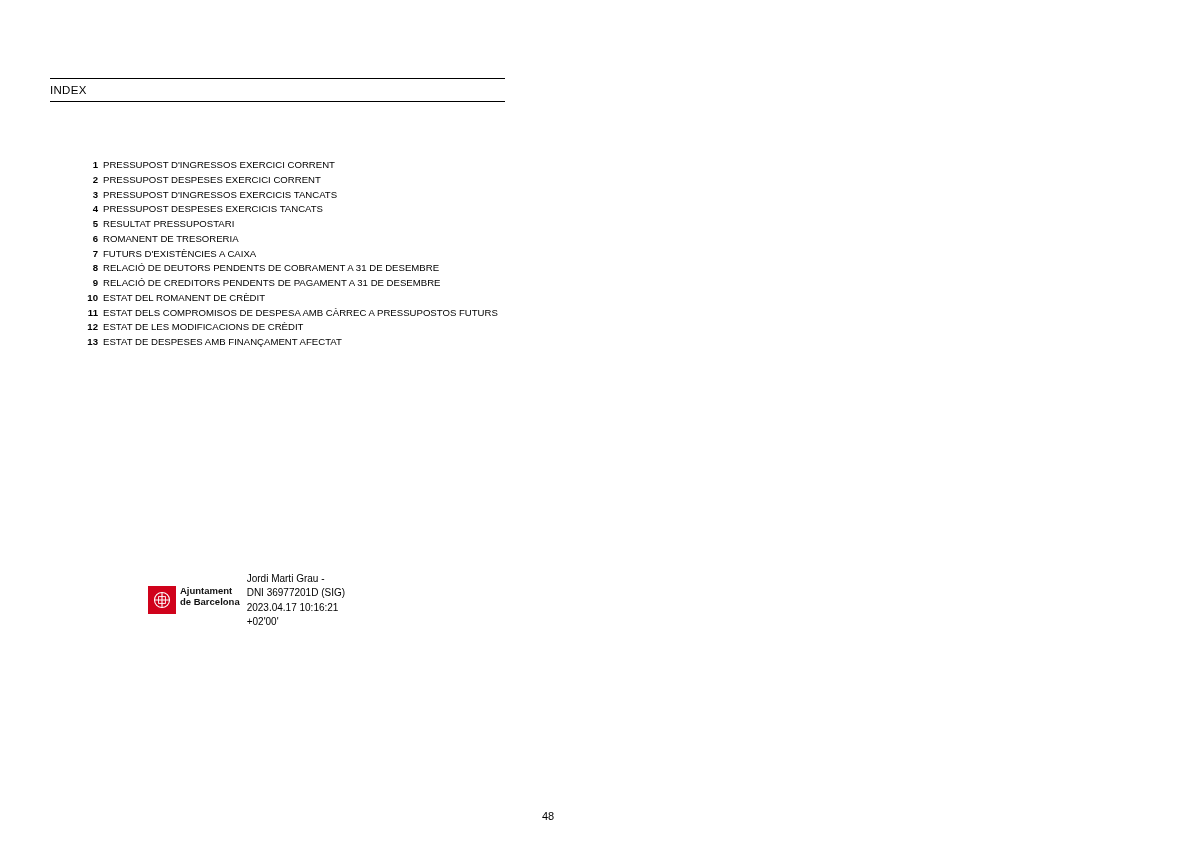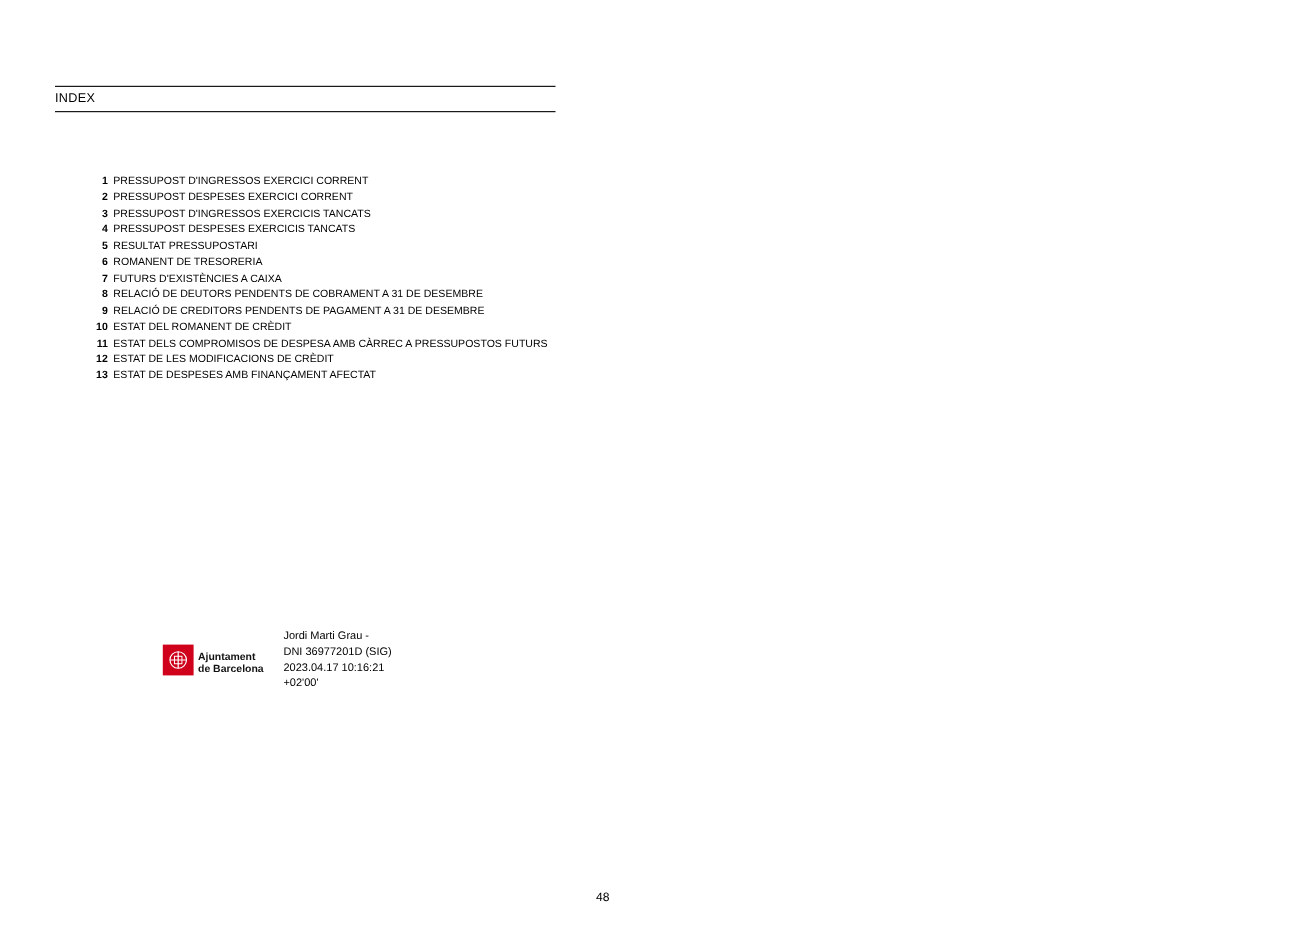--- a/index.html
+++ b/index.html
@@ -69,42 +69,42 @@
   #signature {
     position: absolute;
     left: 148px;
     top: 572px;
     width: 280px;
     display: flex;
     align-items: flex-start;
   }
   #sig-logo {
     display: flex;
-    align-items: flex-end;
+    align-items: flex-start;
     margin-top: 14px;
   }
   #sig-logo .crest {
     width: 28px;
     height: 28px;
     background: #d0021b;
     display: flex;
     align-items: center;
     justify-content: center;
     flex: 0 0 auto;
   }
   #sig-logo .crest svg { display: block; }
   #sig-logo .wordmark {
     margin-left: 4px;
     font-size: 9.5px;
     font-weight: bold;
     line-height: 10.5px;
     color: #111;
   }
   #sig-text {
-    margin-left: 18px;
+    margin-left: 7px;
     font-size: 10px;
     line-height: 14.4px;
     color: #000;
   }
   #sig-text div { white-space: nowrap; }
 
   
   #page-number {
     position: absolute;
     left: 0;

